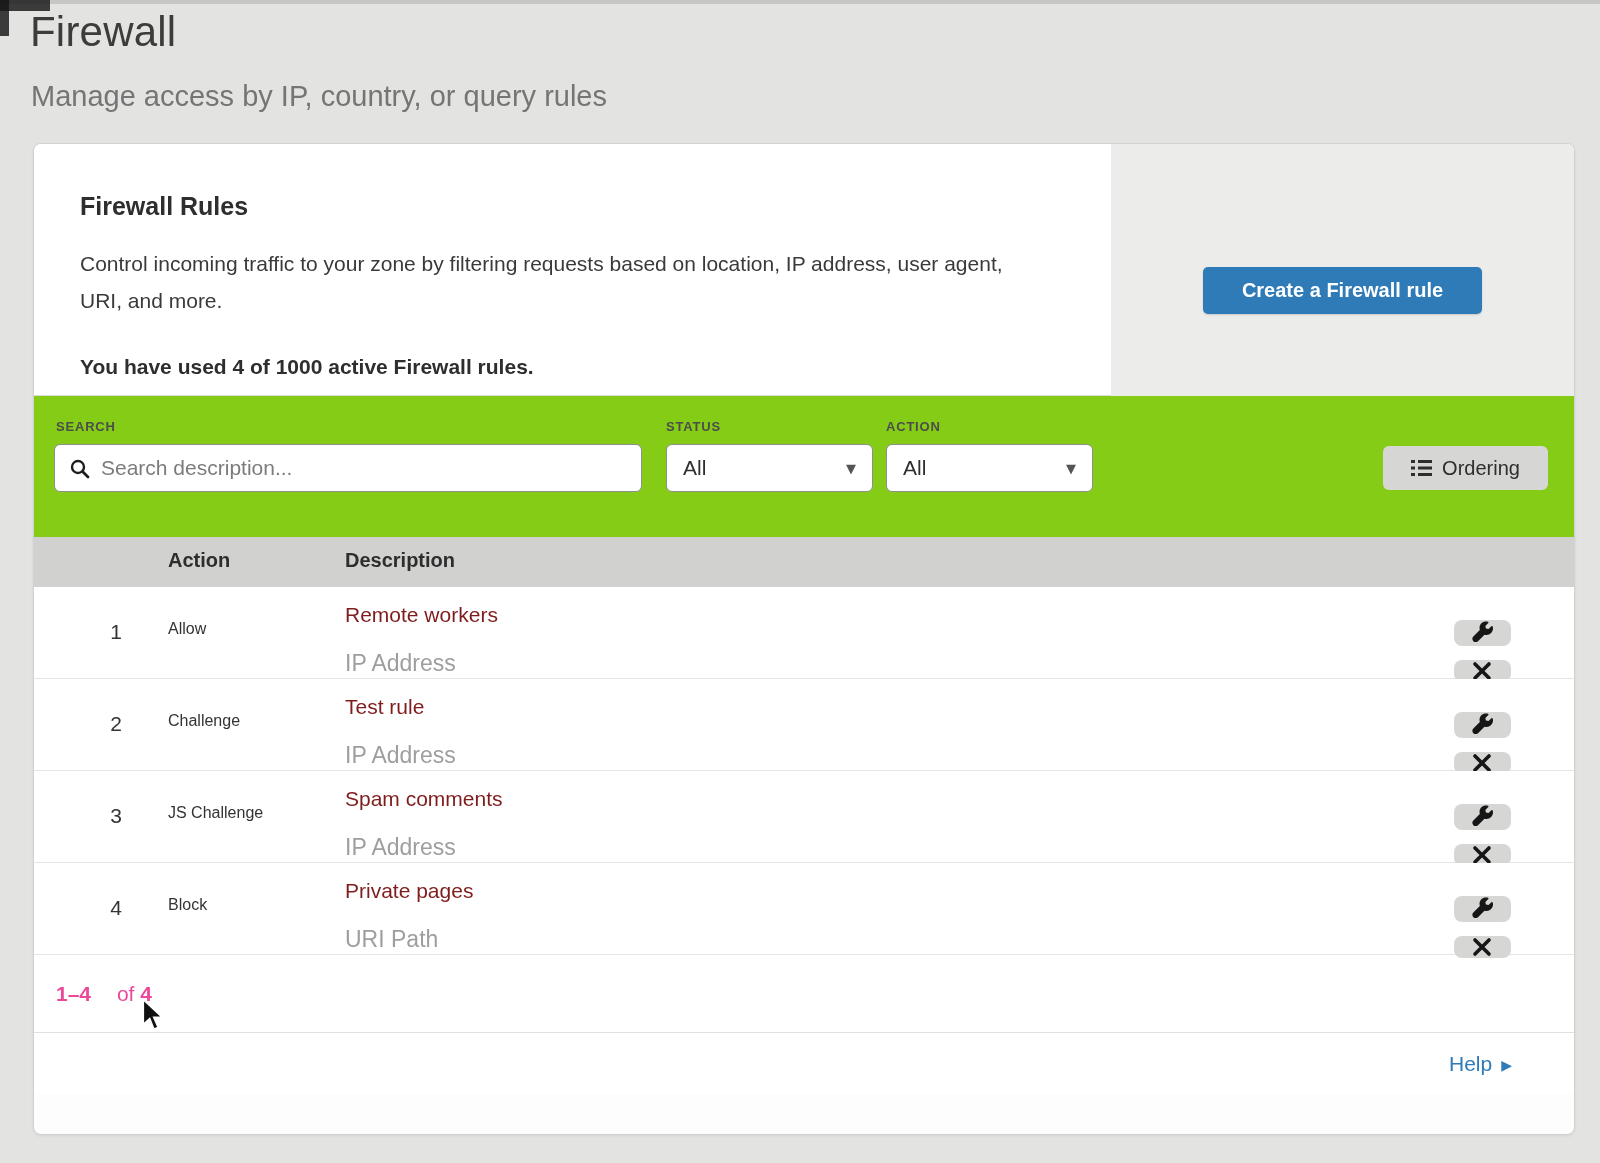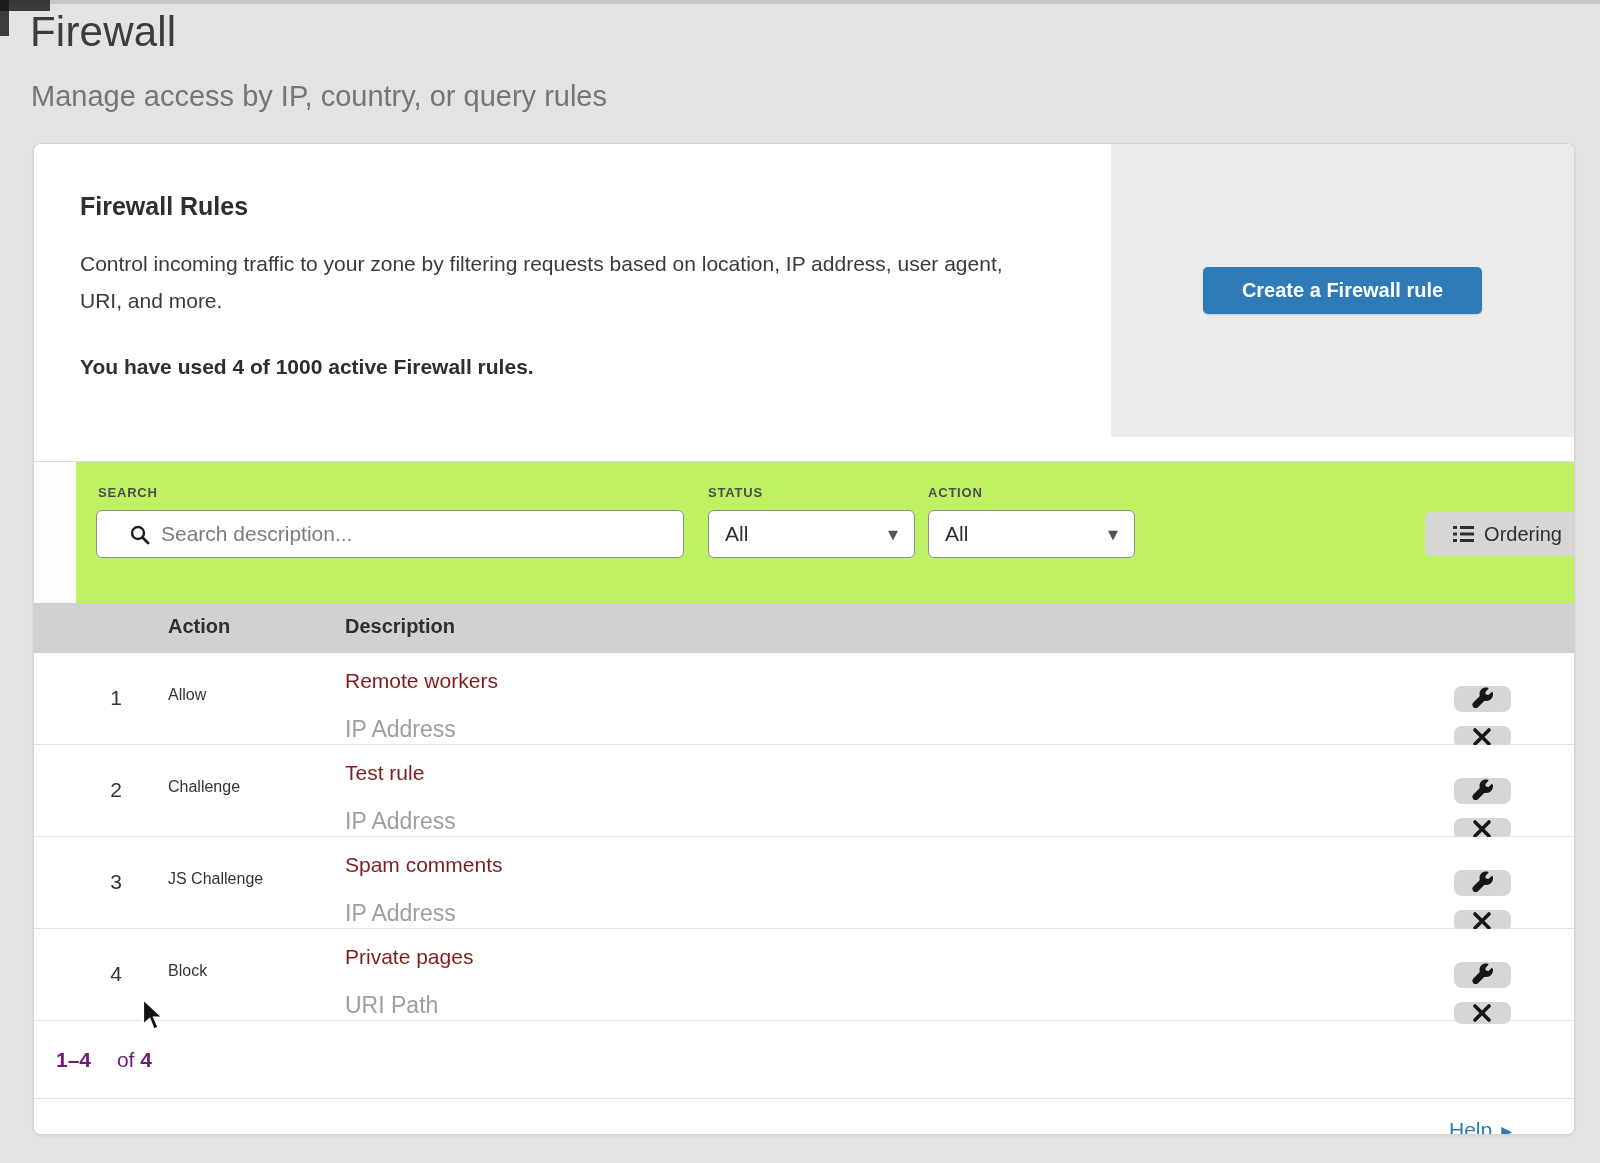--- a/index.html
+++ b/index.html
@@ -24,45 +24,45 @@
 
   
   .card {
     position: absolute; left: 33px; top: 143px; width: 1542px; height: 992px;
     background: #fdfdfd; border: 1px solid #d2d2d0; border-radius: 8px;
     box-shadow: 0 1px 3px rgba(0,0,0,.07);
     display: flex; flex-direction: column; overflow: hidden;
   }
 
   
-  .card-header { position: relative; height: 318px; border-bottom: 1px solid #dcdcdc; background: #fff; flex: none; }
+  .card-header { position: relative; height: 252px; border-bottom: 1px solid #dcdcdc; background: #fff; flex: none; }
   .card-header-text { position: absolute; left: 46px; top: 48px; width: 990px; }
   .rules-title { font-size: 25px; font-weight: 700; color: #2e2e2e; margin-bottom: 24px; }
   .rules-desc { font-size: 21px; line-height: 37px; color: #3a3a3a; max-width: 950px; }
   .rules-usage { margin-top: 36px; font-size: 21px; font-weight: 700; color: #2e2e2e; }
   .card-header-panel {
     position: absolute; top: 0; right: 0; width: 463px; height: 293px;
     background: #ececea; display: flex; align-items: center; justify-content: center;
   }
   .create-btn {
     background: #2e7bb8; color: #fff; border: none; border-radius: 5px;
     font-family: inherit; font-size: 20px; font-weight: 700;
     padding: 12px 39px; cursor: pointer; box-shadow: 0 1px 2px rgba(0,0,0,.15);
   }
 
   
-  .filter-section { position: relative; height: 141px; background: #bef264; flex: none; margin-left: 42px; }
+  .filter-section { position: relative; height: 141px; background: #84cc16; flex: none; }
   .filter-label { position: absolute; top: 23px; font-size: 13px; font-weight: 700; letter-spacing: .8px; color: #4d4d4d; }
   .label-search { left: 22px; }
   .label-status { left: 632px; }
   .label-action { left: 852px; }
   .search-box {
     position: absolute; left: 20px; top: 48px; width: 588px; height: 48px;
     border: 1px solid #8e8e8e; border-radius: 6px; background: #fff;
-    display: flex; align-items: center; padding: 0 32px;
+    display: flex; align-items: center; padding: 0 14px;
   }
   .search-box svg { flex: none; margin-right: 11px; }
   .search-box input {
     border: none; outline: none; flex: 1; font-family: inherit;
     font-size: 21px; color: #333; background: transparent;
   }
   .search-box input::placeholder { color: #7c7c7c; opacity: 1; }
   .select-box {
     position: absolute; top: 48px; width: 207px; height: 48px;
     border: 1px solid #8e8e8e; border-radius: 6px; background: #fff;
@@ -109,21 +109,21 @@
     box-shadow: 0 1px 2px rgba(0,0,0,.12);
   }
   .toggle-arrows { font-size: 11px; color: #4a4a4a; letter-spacing: 3px; }
 
   .icon-btn {
     width: 57px; height: 54px; background: #d6d6d4; border: none; border-radius: 8px;
     cursor: pointer; display: flex; align-items: center; justify-content: center;
   }
 
   
-  .pagination { height: 77px; background: #fff; display: flex; align-items: center; padding-left: 22px; font-size: 21px; color: #701a75; flex: none; }
+  .pagination { height: 77px; background: #fff; display: flex; align-items: center; padding-left: 22px; font-size: 21px; color: #ec4899; flex: none; }
   .pagination .bold { font-weight: 700; }
   .pagination .sep { white-space: pre; margin-left: 20px; }
   .card-footer { height: 62px; background: #fff; border-top: 1px solid #e0e0e0; display: flex; align-items: center; justify-content: flex-end; padding-right: 62px; flex: none; }
   .help-link { color: #2e7bb8; font-size: 21px; text-decoration: none; display: flex; align-items: center; gap: 9px; cursor: pointer; }
   .help-link .arrow { font-size: 14px; padding-top: 2px; }
 
   .cursor { position: absolute; left: 141px; top: 998px; pointer-events: none; }
 </style>
 </head>
 <body>

